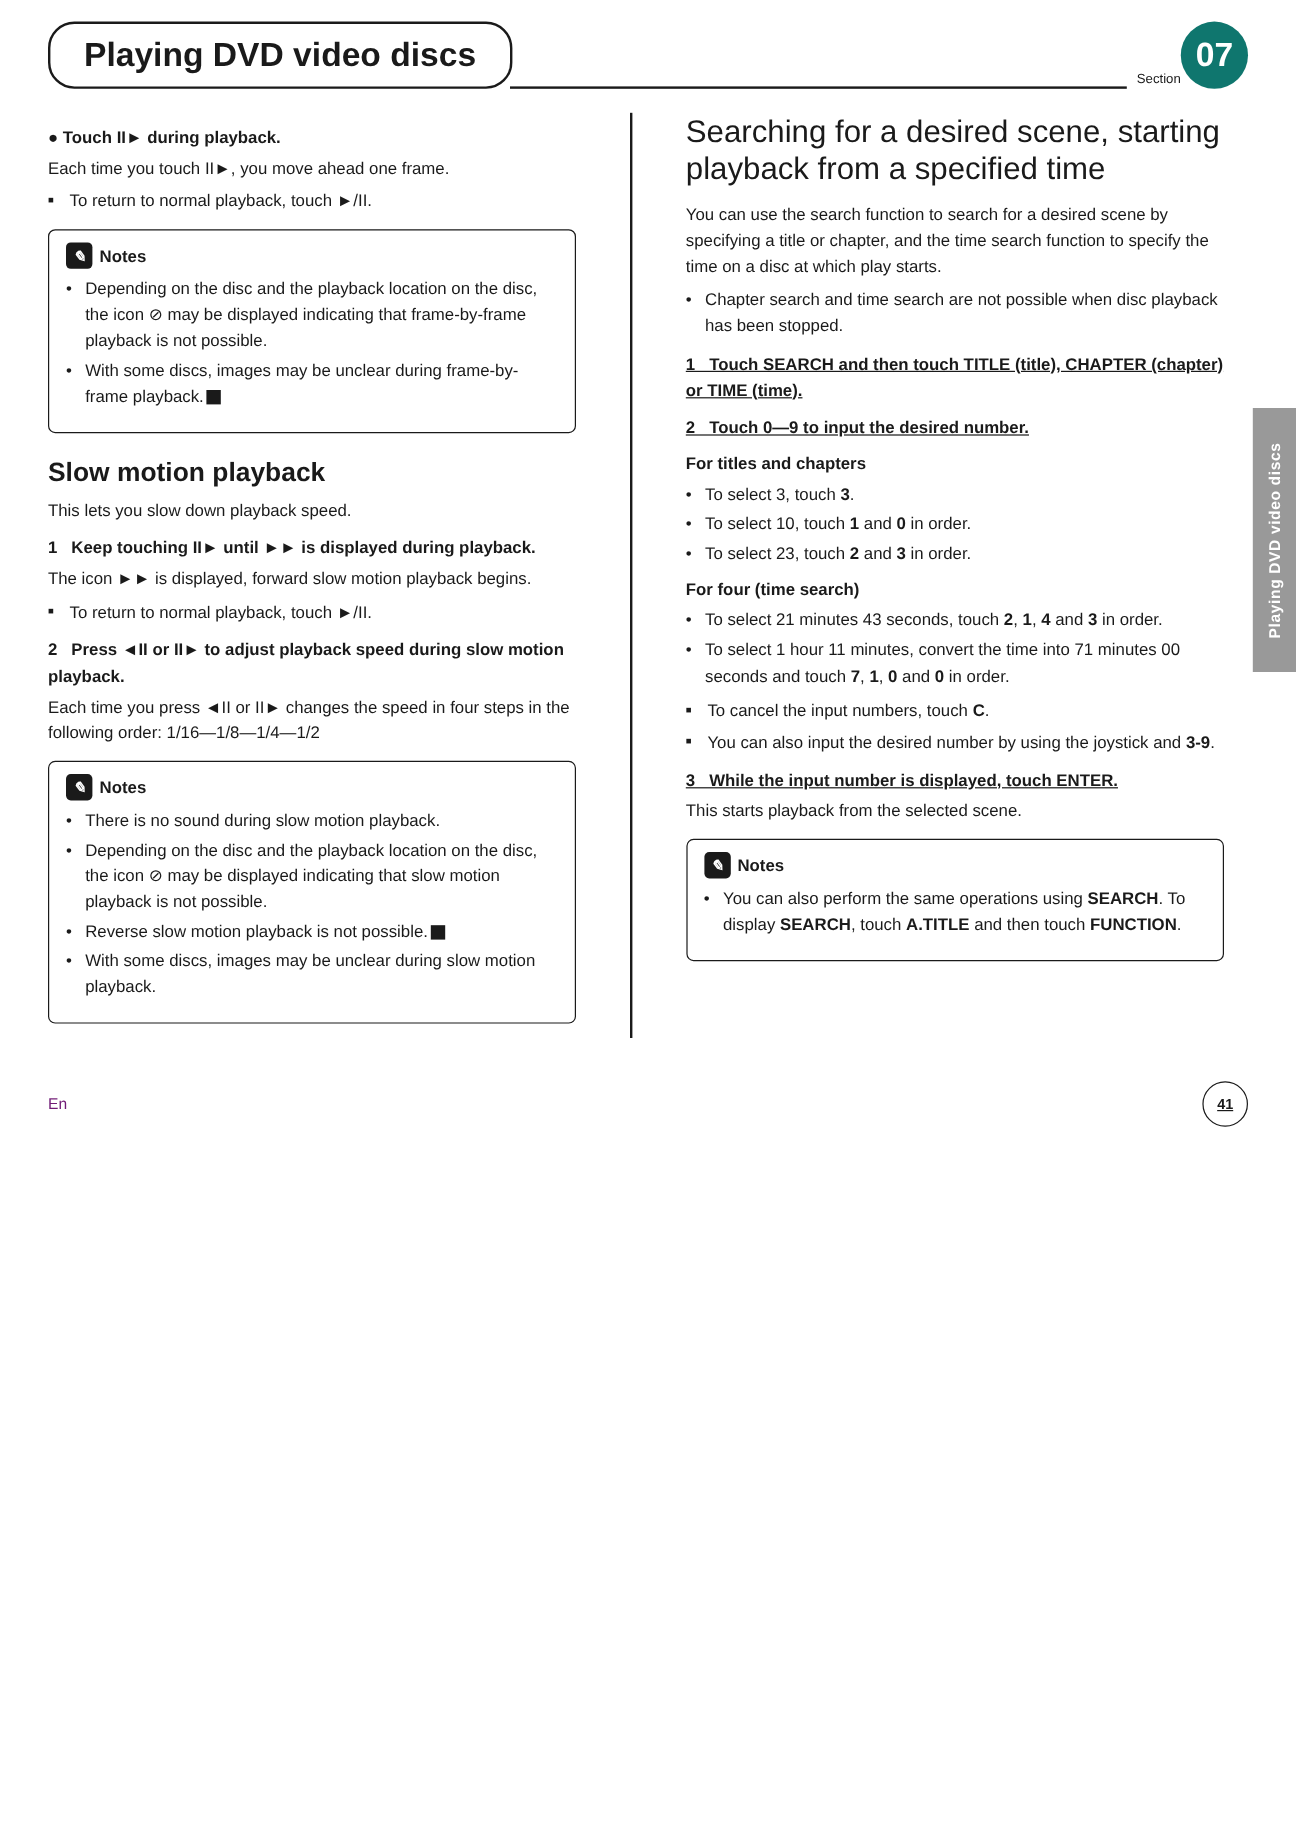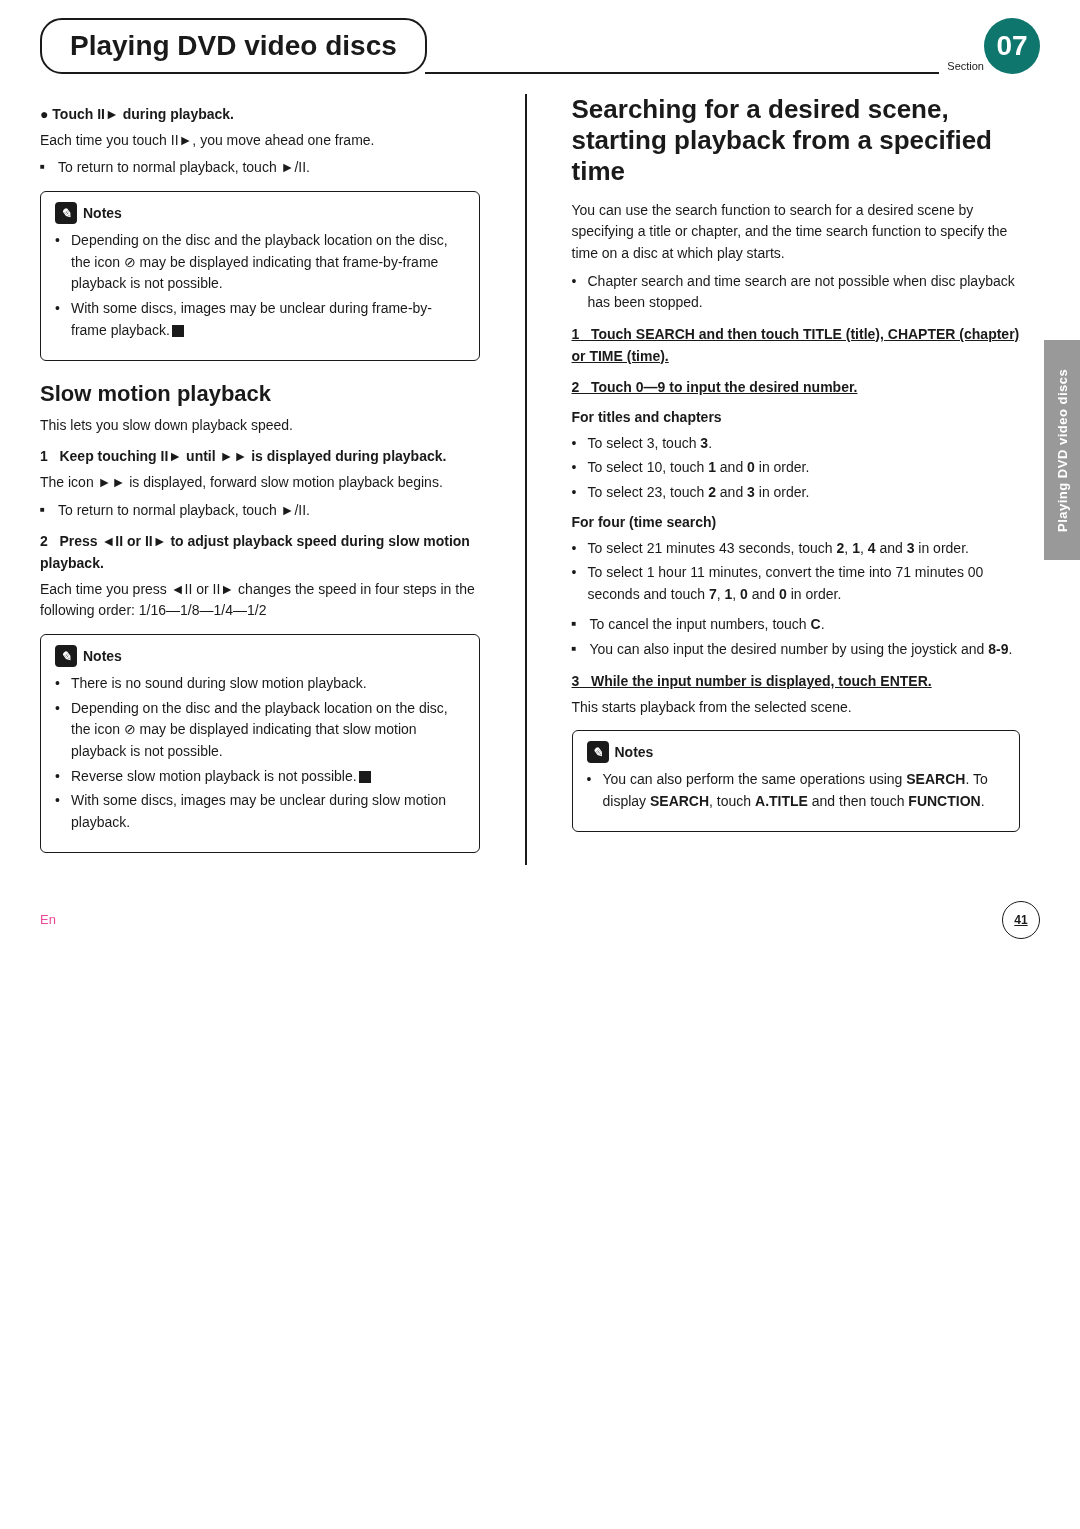--- a/index.html
+++ b/index.html
@@ -121,21 +121,21 @@
     
     .section-heading {
       font-size: 22px;
       font-weight: bold;
       margin-bottom: 8px;
       margin-top: 20px;
     }
 
     .section-heading-large {
       font-size: 26px;
-      font-weight: bold;
+      font-weight: normal;
       margin-bottom: 12px;
       line-height: 1.2;
     }
 
     p {
       font-size: 14px;
       line-height: 1.55;
       margin-bottom: 6px;
     }
 
@@ -238,21 +238,21 @@
     .footer {
       display: flex;
       justify-content: space-between;
       align-items: center;
       padding: 16px 40px;
       margin-top: 20px;
     }
 
     .footer-lang {
       font-size: 13px;
-      color: #ec4899;
+      color: #701a75;
     }
 
     .footer-page {
       border: 1.5px solid #1a1a1a;
       border-radius: 50%;
       width: 38px;
       height: 38px;
       display: flex;
       align-items: center;
       justify-content: center;
@@ -380,21 +380,21 @@
         <li>To select 23, touch <strong>2</strong> and <strong>3</strong> in order.</li>
       </ul>
 
       <p class="sub-heading">For four (time search)</p>
       <ul class="bullet-list">
         <li>To select 21 minutes 43 seconds, touch <strong>2</strong>, <strong>1</strong>, <strong>4</strong> and <strong>3</strong> in order.</li>
         <li>To select 1 hour 11 minutes, convert the time into 71 minutes 00 seconds and touch <strong>7</strong>, <strong>1</strong>, <strong>0</strong> and <strong>0</strong> in order.</li>
       </ul>
 
       <div class="square-bullet">To cancel the input numbers, touch <strong>C</strong>.</div>
-      <div class="square-bullet">You can also input the desired number by using the joystick and <strong>8-9</strong>.</div>
+      <div class="square-bullet">You can also input the desired number by using the joystick and <strong>3-9</strong>.</div>
 
       <p class="step-heading-numbered">
         <strong>3 &nbsp; While the input number is displayed, touch ENTER.</strong>
       </p>
       <p>This starts playback from the selected scene.</p>
 
       <div class="notes-box">
         <div class="notes-title">
           <div class="notes-icon">✎</div>
           <span>Notes</span>

